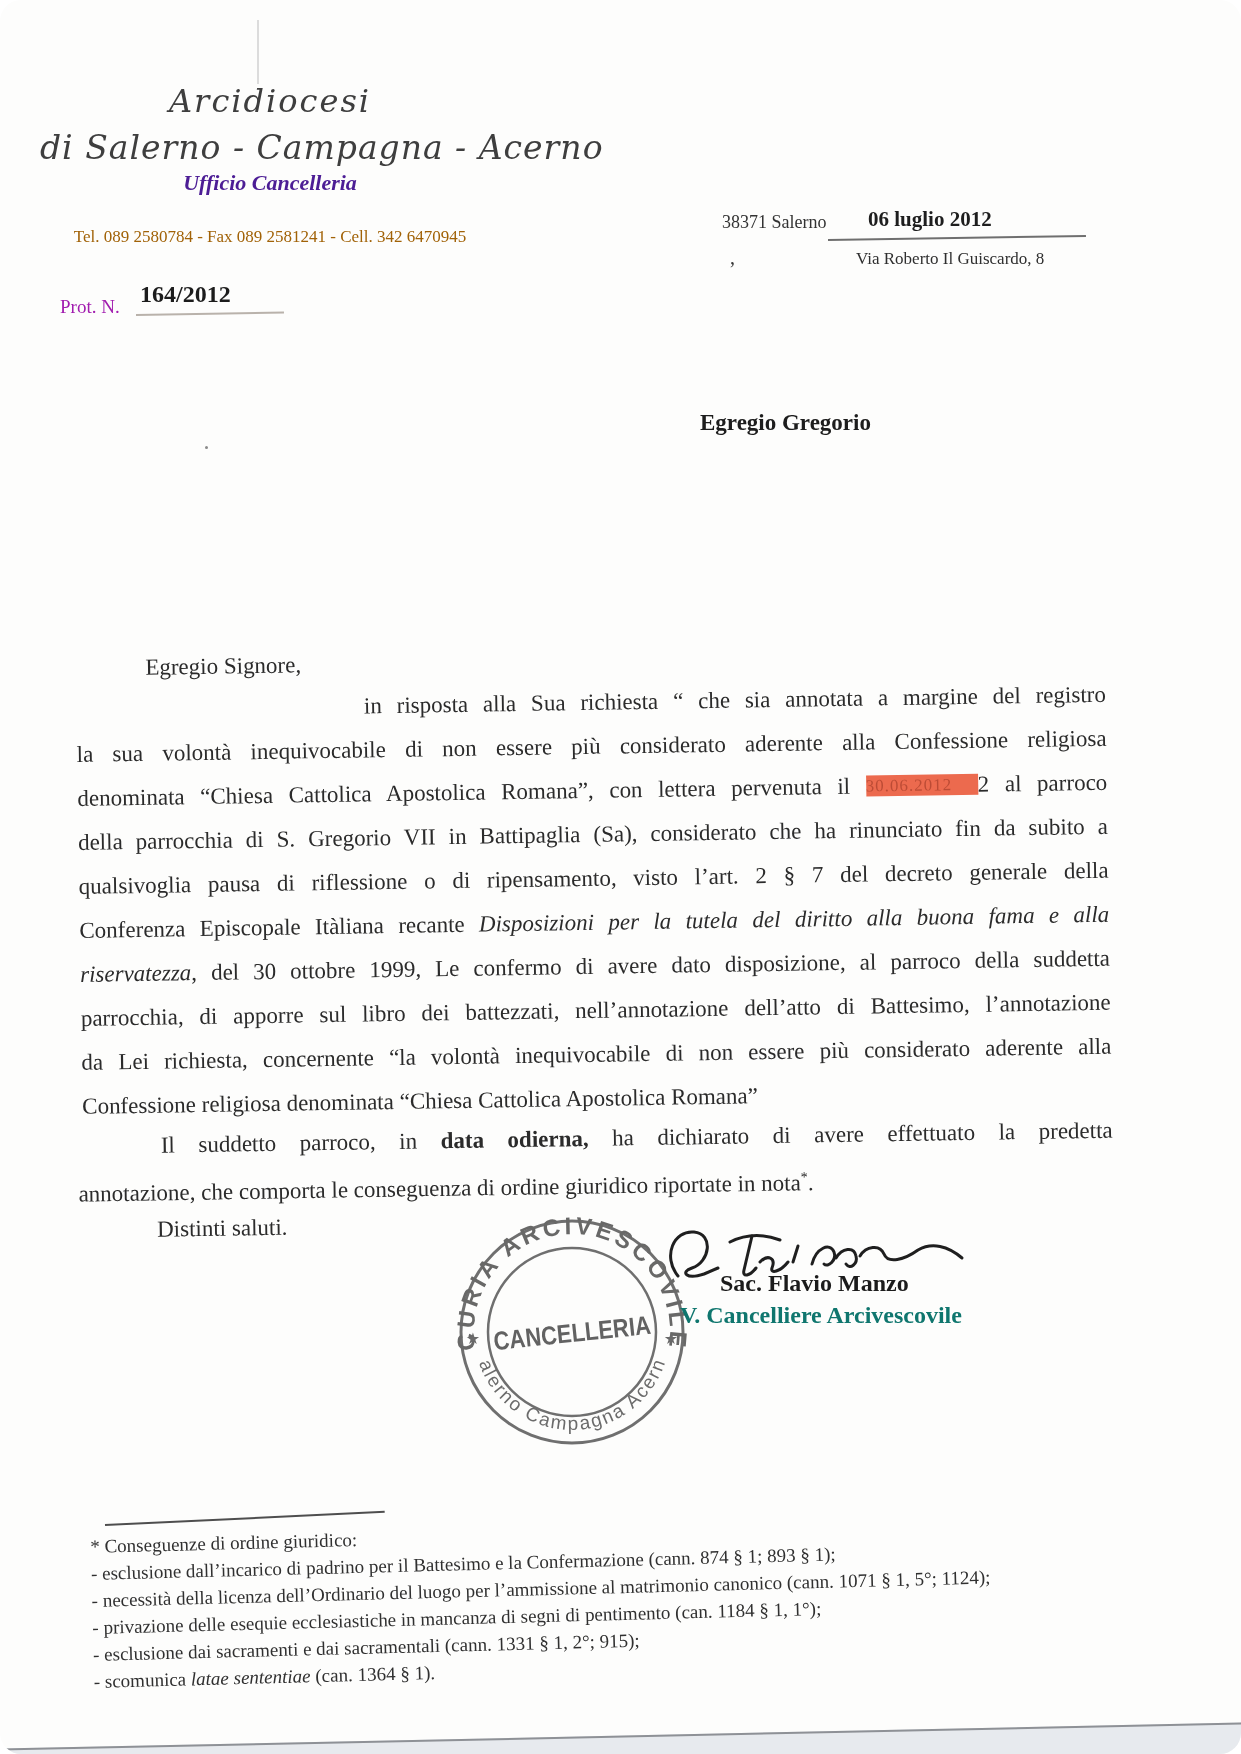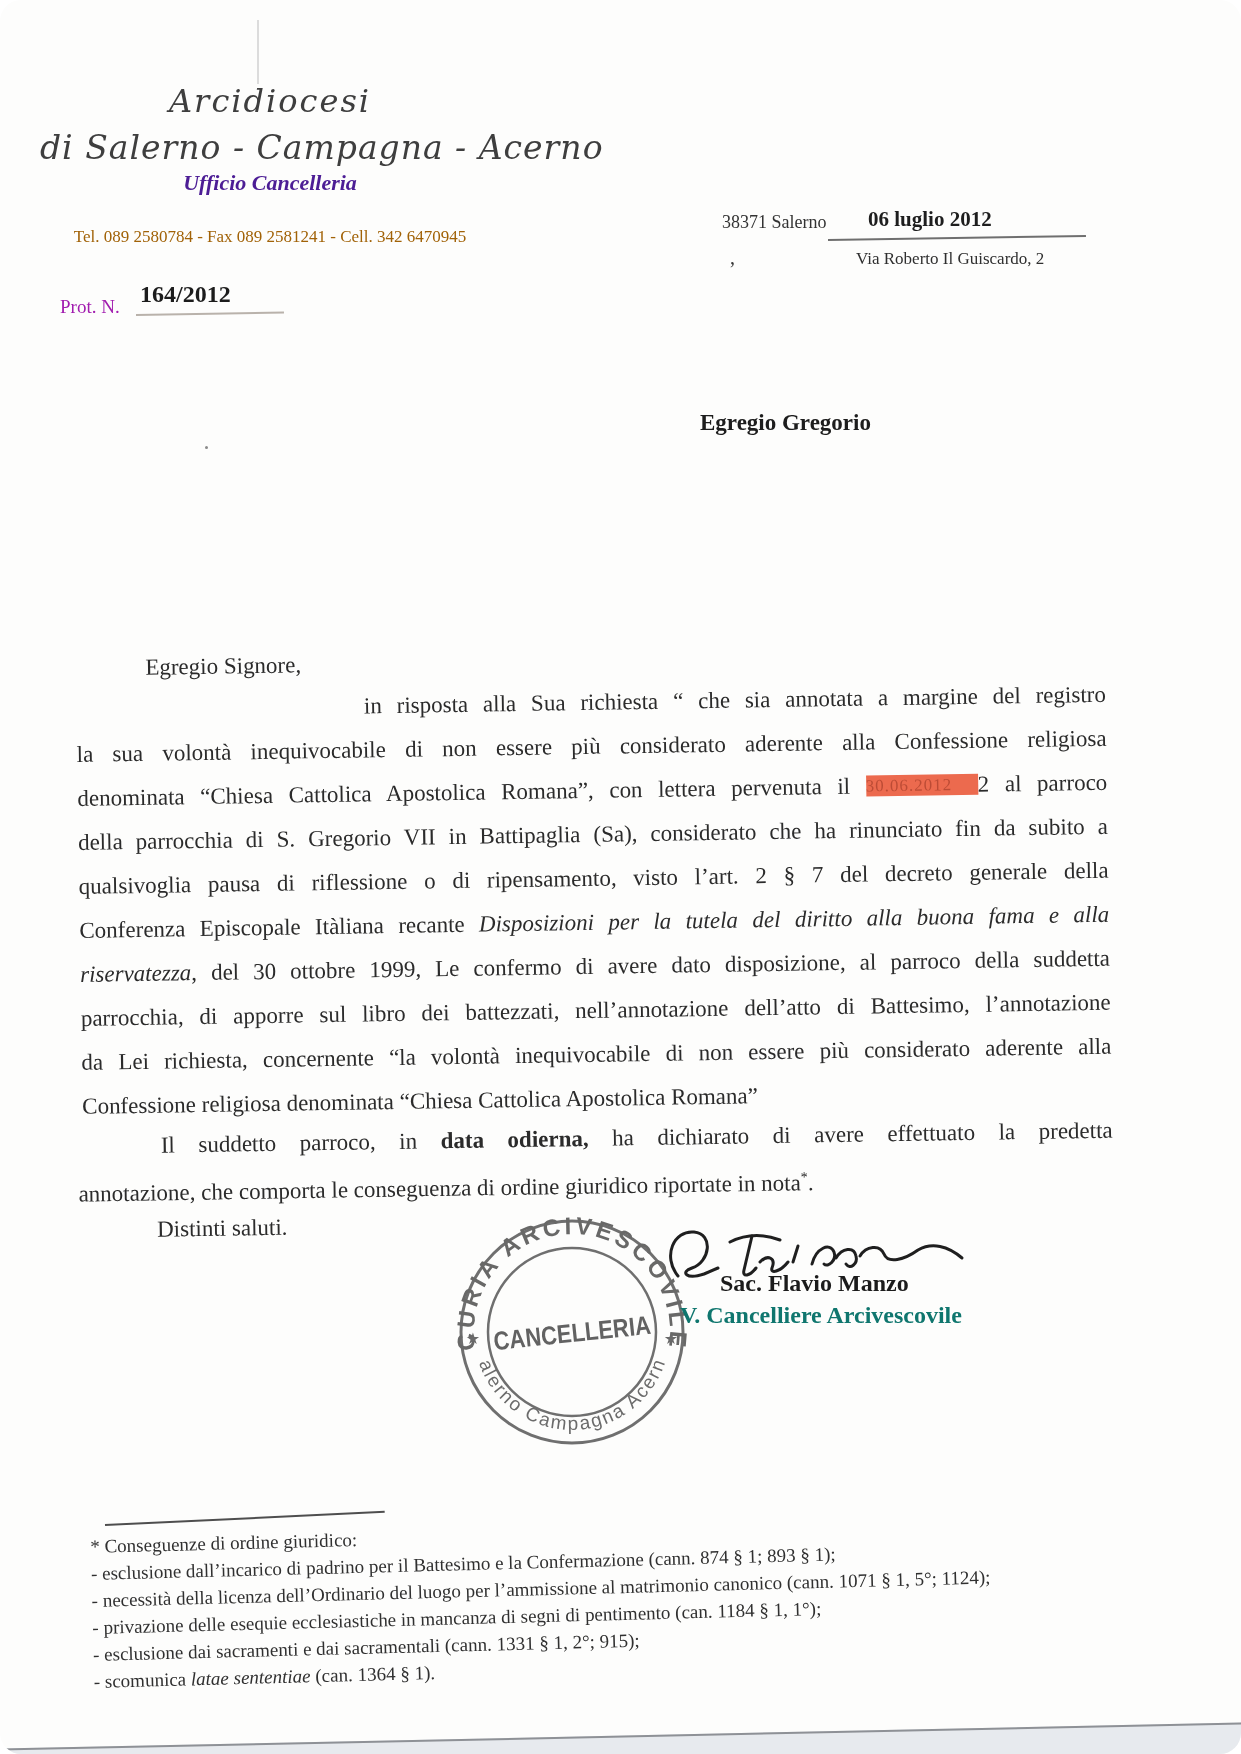--- a/index.html
+++ b/index.html
@@ -58,21 +58,21 @@
   <div class="abs artifact-dot"></div>
 
   <div class="abs lh-script lh-line1">Arcidiocesi</div>
   <div class="abs lh-script lh-line2">di Salerno - Campagna - Acerno</div>
   <div class="abs lh-office">Ufficio Cancelleria</div>
   <div class="abs lh-contacts">Tel. 089 2580784 - Fax 089 2581241 - Cell. 342 6470945</div>
 
   <div class="abs dl-city">38371 Salerno</div>
   <div class="abs dl-date">06 luglio 2012</div>
   <div class="abs dl-underline"></div>
-  <div class="abs dl-address">Via Roberto Il Guiscardo, 2</div>
+  <div class="abs dl-address">Via Roberto Il Guiscardo, 8</div>
   <div class="abs dl-comma">,</div>
 
   <div class="abs prot-label">Prot. N.</div>
   <div class="abs prot-number">164/2012</div>
   <div class="abs prot-underline"></div>
 
   <div class="abs recipient">Egregio Gregorio</div>
 
   <div class="abs body-wrap">
     <div class="bline" style="top:4px;left:75px;">Egregio Signore,</div>

